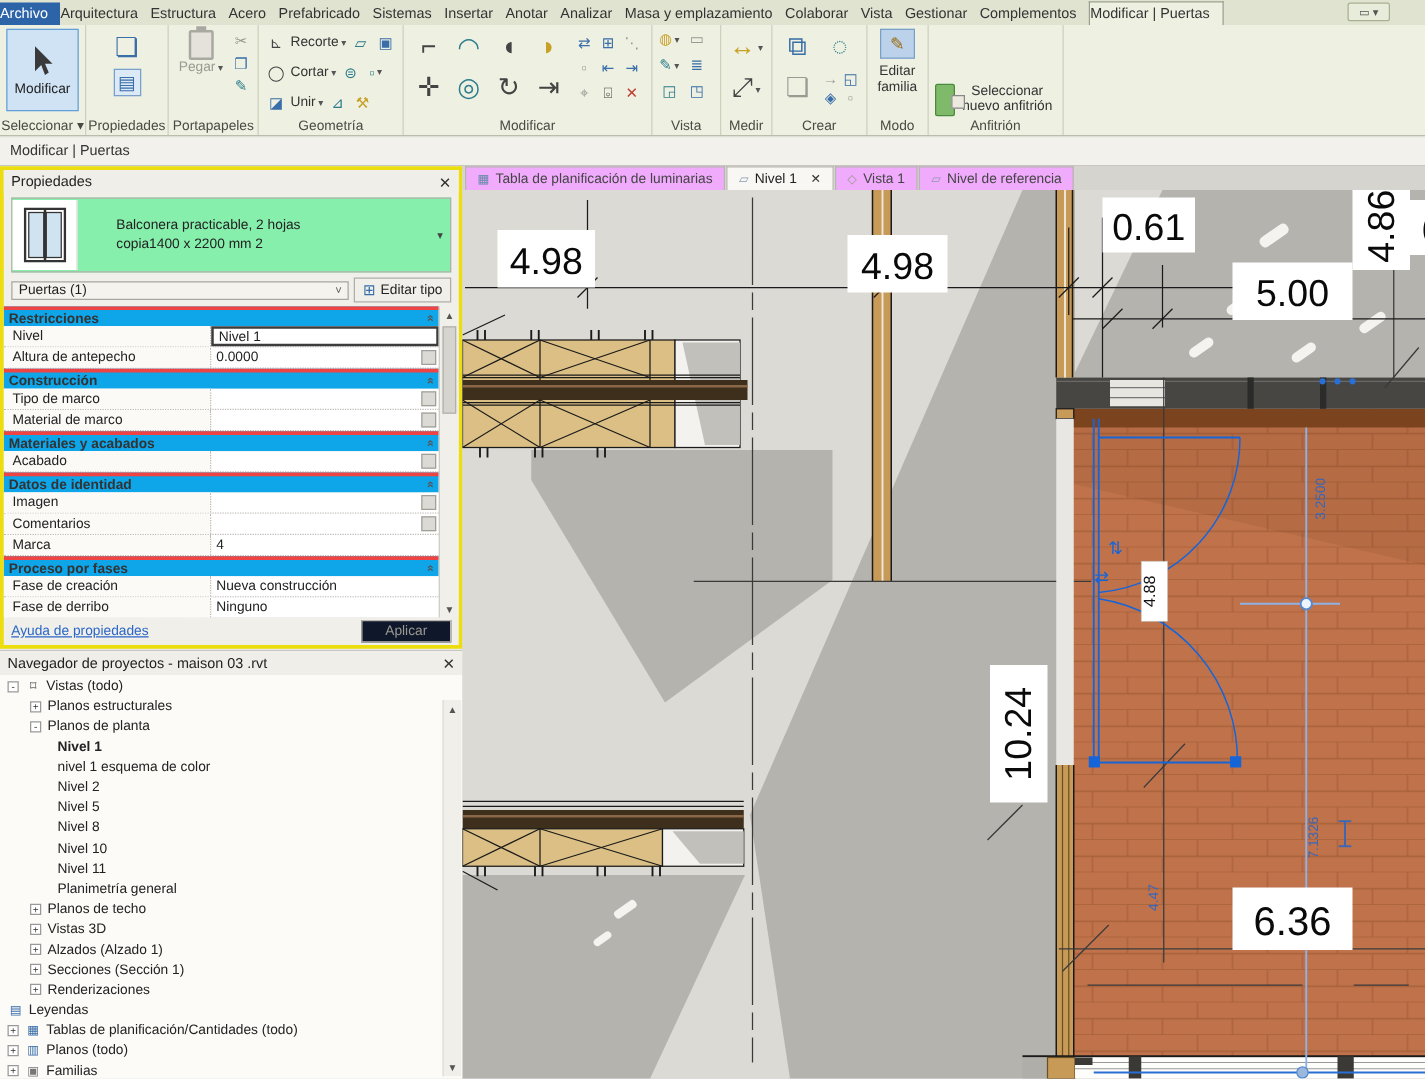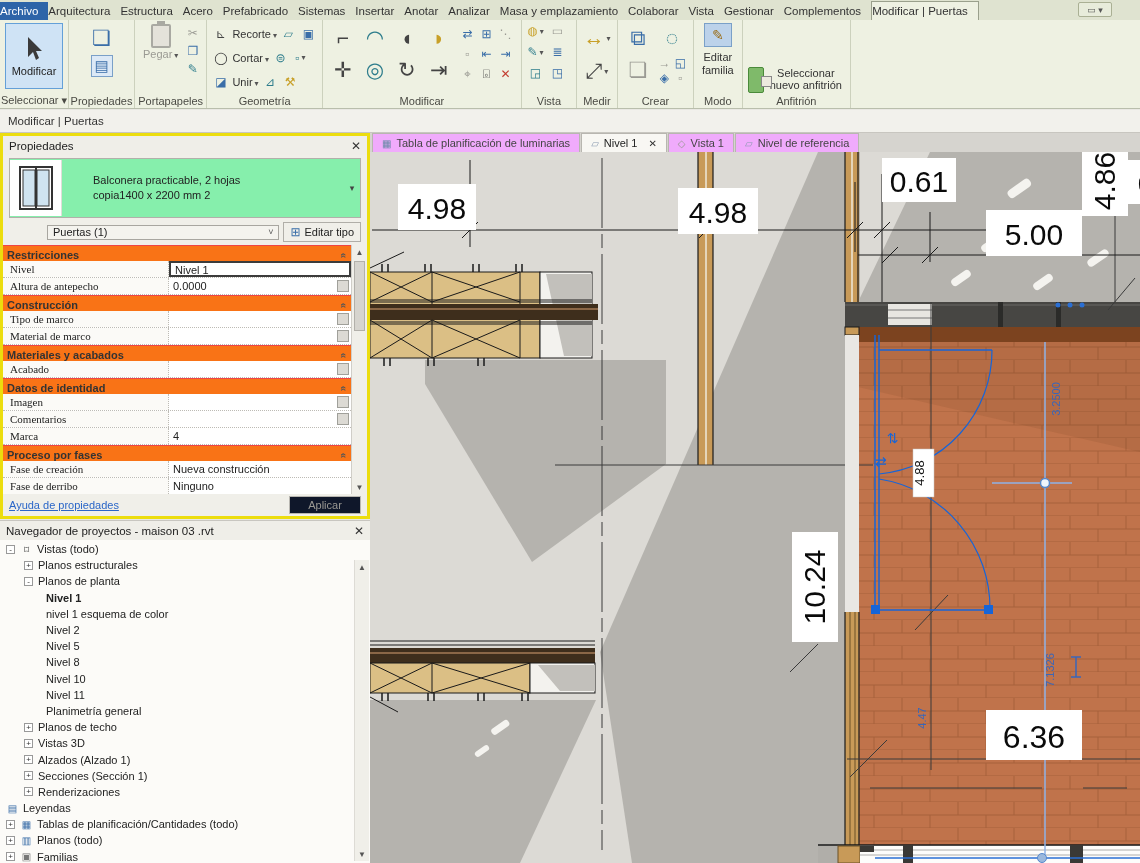--- a/index.html
+++ b/index.html
@@ -39,31 +39,31 @@
 
   
   .props { position:absolute; left:0; top:133px; width:370px; height:386px; background:#f0efe9; border:3px solid #ecdd0e; display:flex; flex-direction:column; }
   .panel-title { height:19px; display:flex; align-items:center; font-size:11.5px; color:#222; padding:0 6px; background:#efeee8; }
   .panel-title .x { margin-left:auto; font-size:12px; color:#333; cursor:pointer; }
   .typesel { margin:3px 6px 2px 6px; height:60px; background:#86efac; border:1px solid #b2b0aa; display:flex; align-items:center;gap:23px; }
   .thumb { width:52px; height:56px; background:#fff; border-right:1px solid #e0ded8; display:flex; align-items:center; justify-content:center; }
   .tstext { flex:1; font-size:11px; color:#222; line-height:1.4; padding-left:8px; }
   .tsarrow { width:16px; text-align:center; font-size:9px; color:#444; cursor:pointer; }
   .filterrow { display:flex; align-items:center; margin:2px 6px; gap:4px; }
-  .combo { flex:1; height:15px; border:1px solid #a8a6a0; background:#f4f3ee; font-size:11px; color:#222; display:flex; align-items:center; padding:0 5px; cursor:pointer;margin-left:38px; }
+  .combo { flex:1; height:15px; border:1px solid #a8a6a0; background:#f4f3ee; font-size:11px; color:#222; display:flex; align-items:center; padding:0 5px; cursor:pointer; }
   .combo .cv { margin-left:auto; font-size:9px; color:#555; }
   .edittype { height:20px; border:1px solid #b0aea8; background:#f0efe9; font-size:11px; color:#222; display:flex; align-items:center; gap:4px; padding:0 6px; cursor:pointer; }
   .et-ic { font-size:12px; color:#3a6ea8; }
   .ptable { flex:1; overflow:hidden; position:relative; margin-top:1px; display:flex; }
   .prows { flex:1; }
   .prow { font-size:11px; color:#222; }
-  .phead { background:#f97316; border-top:1px solid #ef4444; height:16px; display:flex; align-items:flex-end; padding:0 4px; font-weight:bold; color:#333; }
+  .phead { background:#0ea5e9; border-top:3px solid #ef4444; height:16px; display:flex; align-items:center; padding:0 4px; font-weight:bold; color:#333; }
   .phead::after { content:"«"; transform:rotate(90deg); margin-left:auto; color:#555; font-size:10px; }
   .pbody { display:flex; height:17px; border-bottom:1px dotted #bdbbb5; background:#fff; }
-  .plabel { width:166px; padding:2px 0 0 7px; border-right:1px dotted #bdbbb5; background:#fbfaf7; white-space:nowrap; overflow:hidden;font-family:Liberation Serif, serif; }
+  .plabel { width:166px; padding:2px 0 0 7px; border-right:1px dotted #bdbbb5; background:#fbfaf7; white-space:nowrap; overflow:hidden; }
   .pval { flex:1; padding:2px 2px 0 4px; position:relative; }
   .pval.boxed1 { border:2px solid #3c3c3c; padding-top:1px; }
   .pbtn { width:12px; height:12px; margin:2px 2px 0 0; background:#dcdad4; border:1px solid #a0a09a; }
   .pscroll { width:16px; background:#f0efe9; border-left:1px solid #d0cec8; position:relative; }
   .pscroll .up,.pscroll .dn { position:absolute; left:0; width:15px; height:14px; font-size:8px; color:#555; display:flex; align-items:center; justify-content:center; cursor:pointer; }
   .pscroll .up { top:0; } .pscroll .dn { bottom:0; }
   .pscroll .thumbv { position:absolute; left:2px; top:16px; width:11px; height:70px; background:#d6d4ce; border:1px solid #b2b0aa; }
   .pfooter { height:22px; display:flex; align-items:center; padding:0 6px; }
   .phelp { font-size:11px; color:#2a66c8; text-decoration:underline; cursor:pointer; }
   .papply { margin-left:auto; width:72px; height:18px; background:#0f172a; border:1px solid #b8b6b0; color:#9a9892; font-size:11px; display:flex; align-items:center; justify-content:center; }

